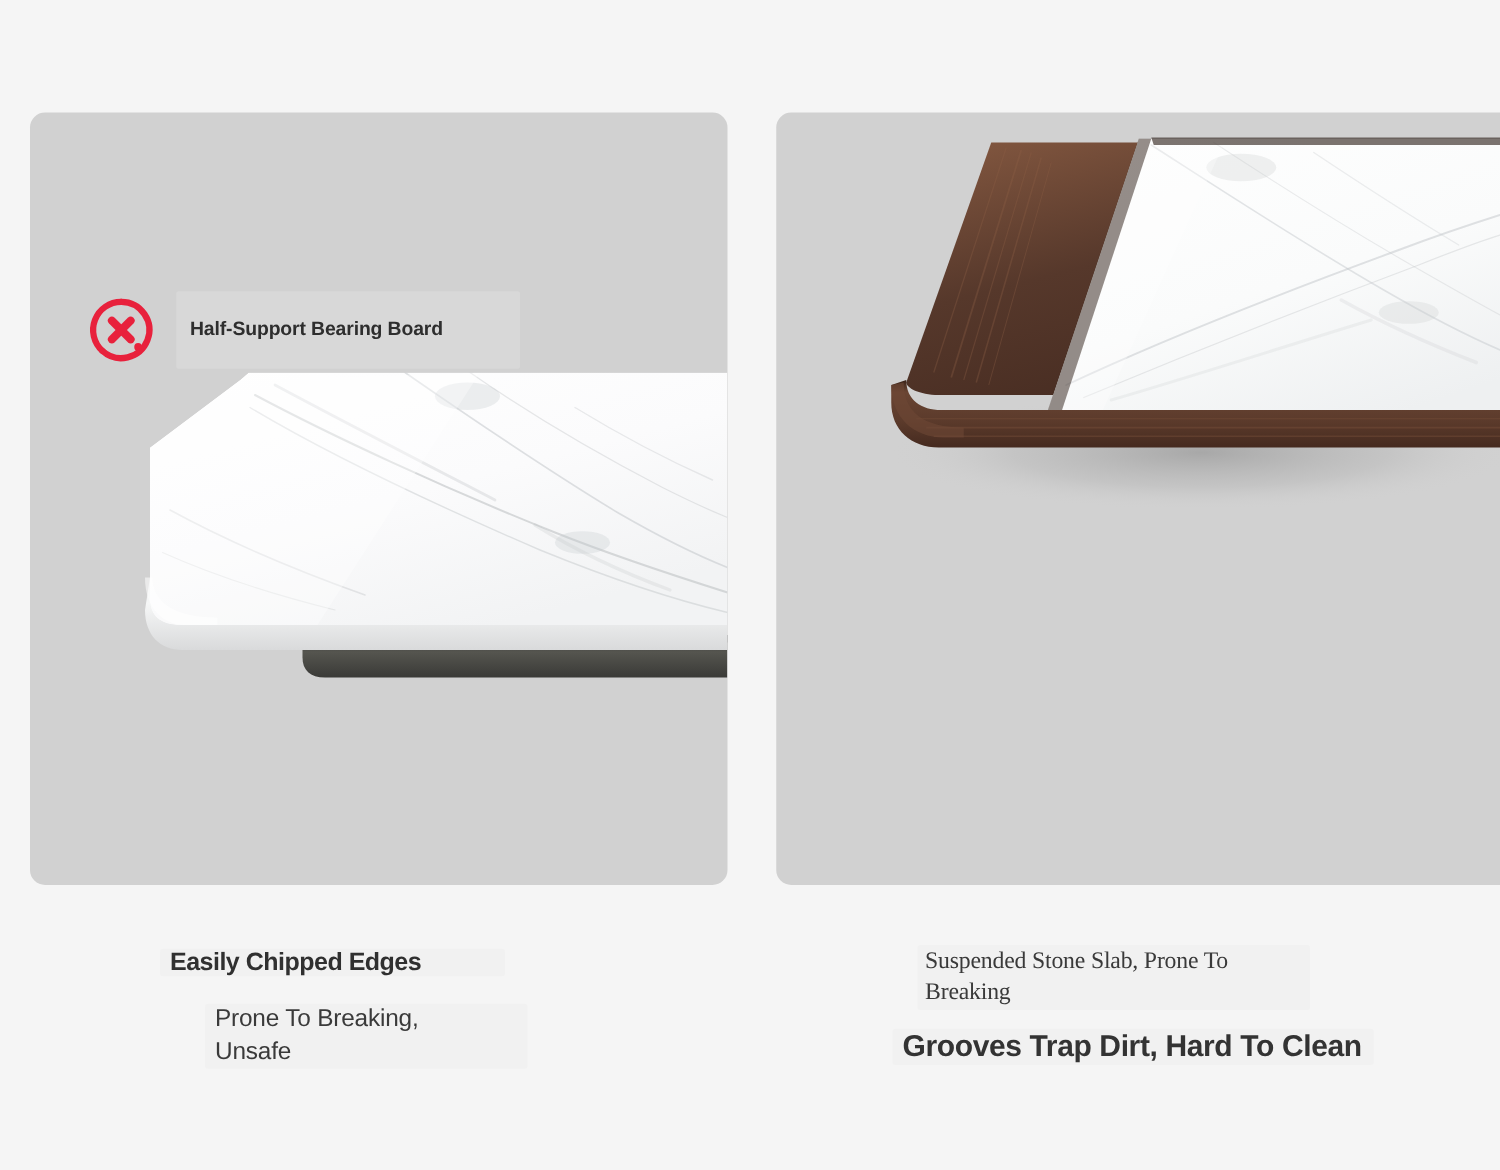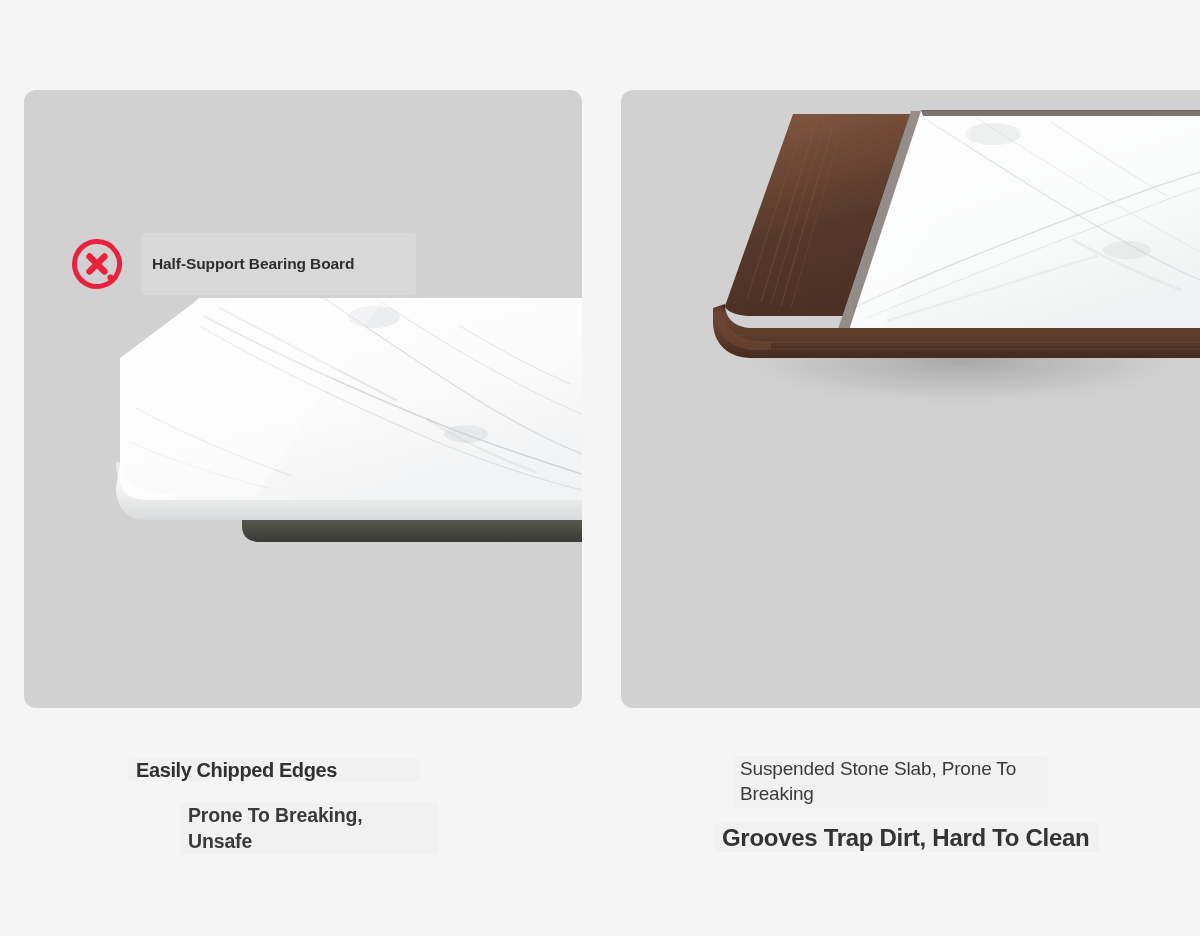--- a/index.html
+++ b/index.html
@@ -102,25 +102,26 @@
   .cap-sub {
     font-size: 19.5px;
     font-weight: 400;
     color: #3a3a3a;
     line-height: 1.32;
     letter-spacing: -0.15px;
     max-width: 220px;
   }
   .cap-sub::before { left: -8px; right: -30px; top: 0; bottom: 0; }
 
-  .caption--left .cap-sub { margin-left: 52px; margin-top: 20px; font-weight: bold; }
+  .caption--left .cap-sub { margin-left: 36px; margin-top: 20px; }
 
   .caption--right .cap-sub {
     max-width: 290px;
     font-size: 19px;
+    font-family: Liberation Serif, serif;
   }
   .caption--right .cap-sub::before { left: -6px; right: -18px; top: 0; bottom: -2px; }
   .caption--right .cap-head2 {
     margin-top: 16px;
     margin-left: -18px;
     font-size: 24px;
     font-weight: bold;
     color: #333333;
     letter-spacing: -0.3px;
     line-height: 1.3;

